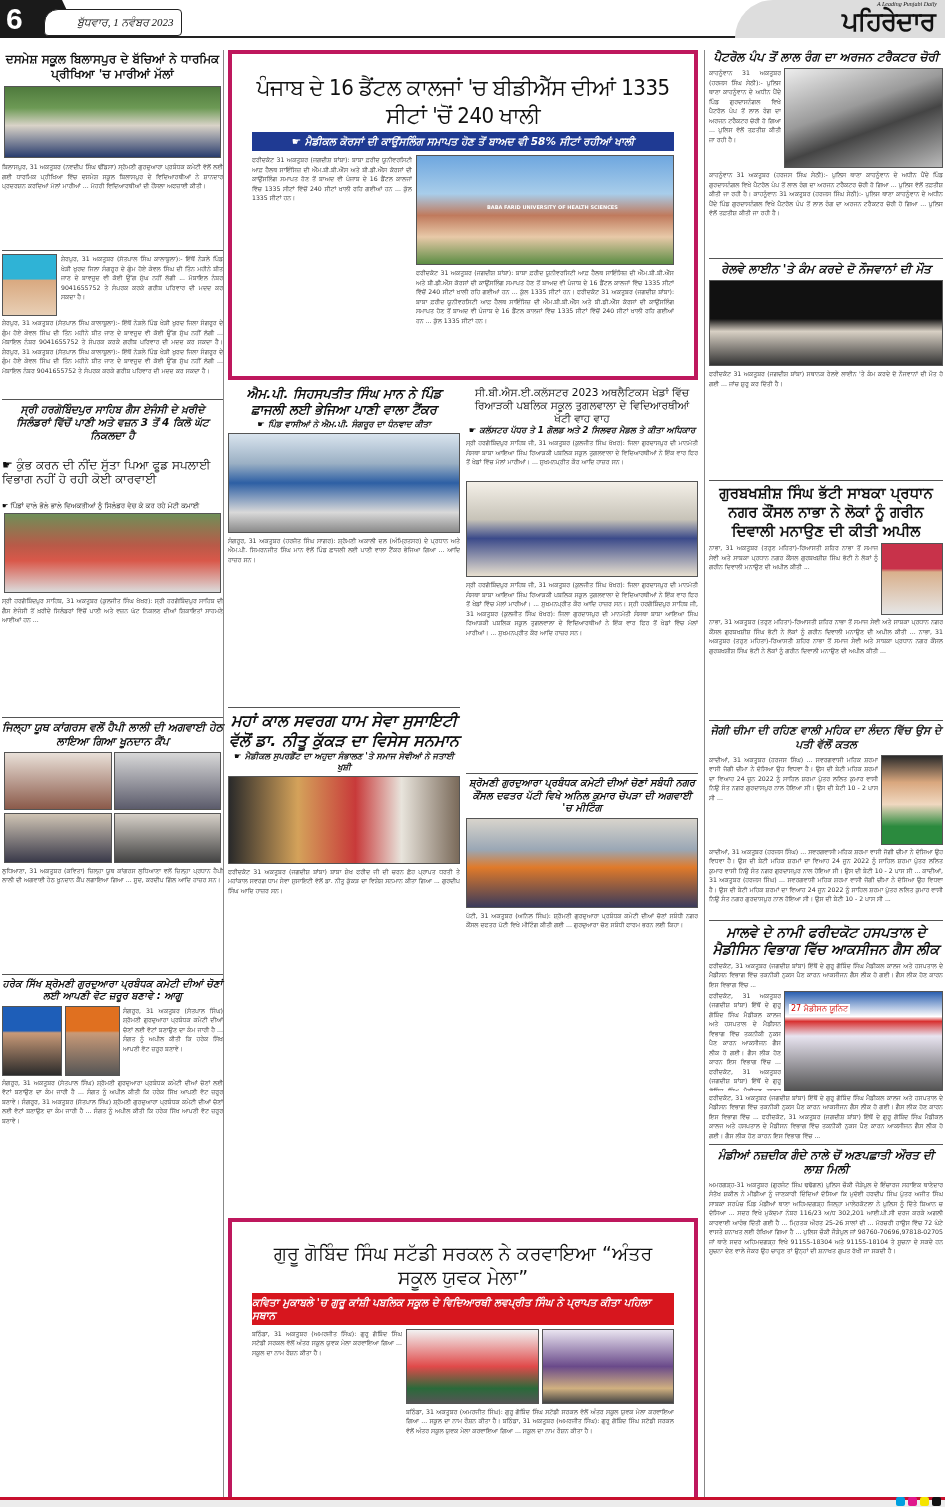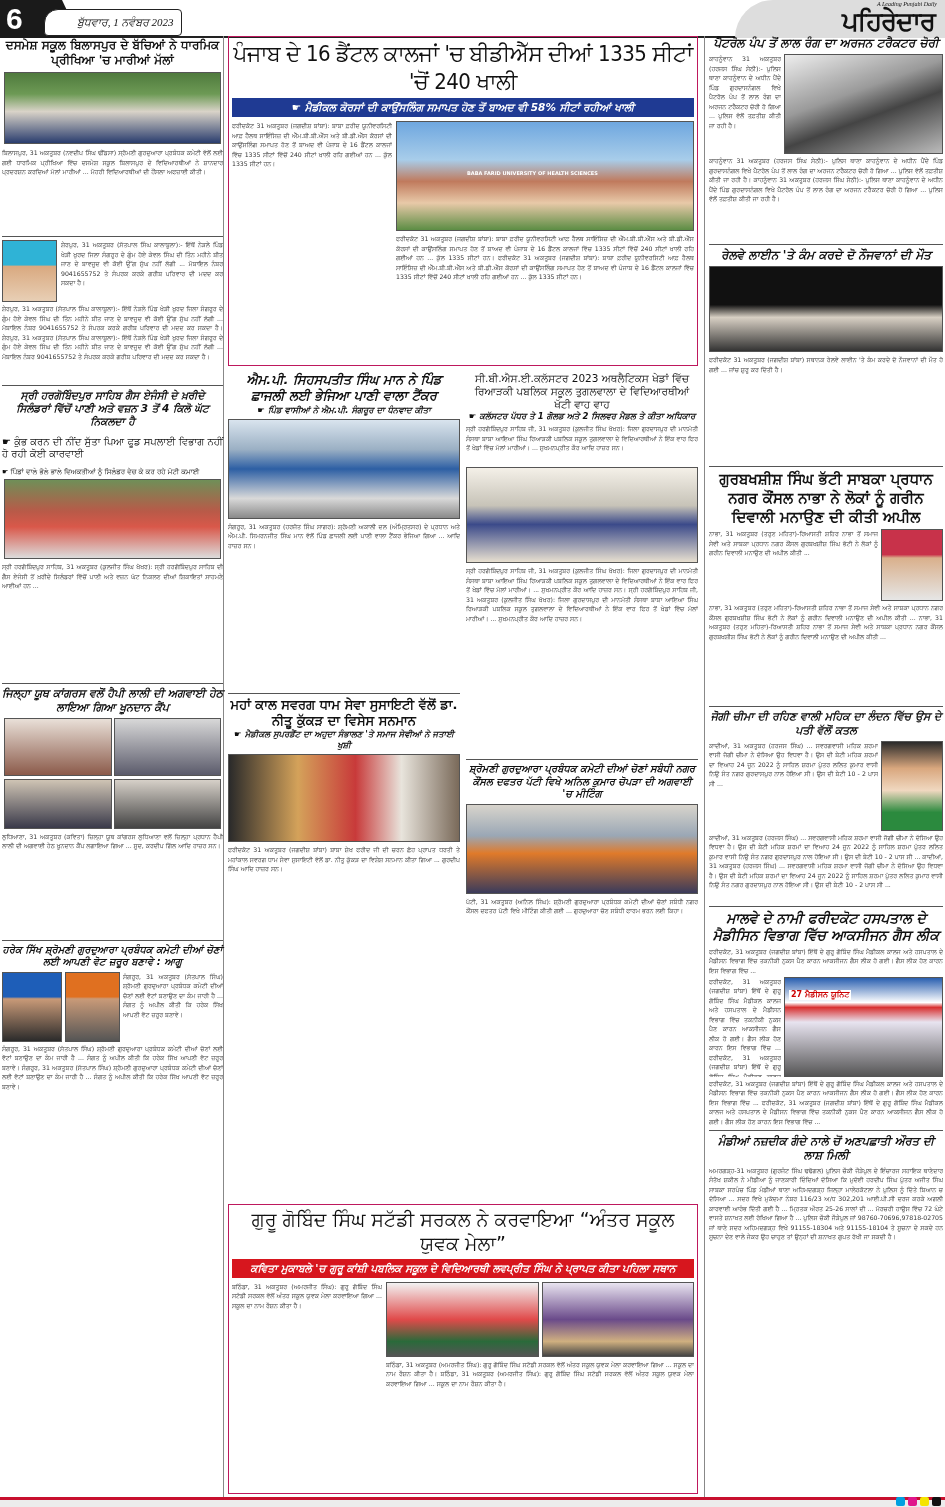--- a/index.html
+++ b/index.html
@@ -3,31 +3,31 @@
 <meta charset="utf-8">
 <style>
 *{box-sizing:border-box;margin:0;padding:0}
 body{width:945px;height:1507px;background:#fff;font-family:"DejaVu Sans",sans-serif;color:#111;position:relative;overflow:hidden}
 .masthead{position:absolute;left:0;top:0;width:945px;height:38px;border-bottom:2px solid #222}
 .pgnum{position:absolute;left:0;top:0;width:70px;height:38px;background:#1a1a1a;color:#fff;font:bold 30px "Liberation Sans",sans-serif;padding-left:6px;line-height:38px;clip-path:polygon(0 0,62px 0,80px 38px,0 38px)}
 .datebox{position:absolute;left:44px;top:9px;width:138px;height:27px;border:1.5px solid #222;border-radius:14px 4px 4px 4px;background:#fff;font:italic 11px "Liberation Serif",serif;padding:6px 0 0 32px}
 .logo-wrap{position:absolute;right:0;top:0;width:210px;height:38px;background:#ddd;border-radius:40px 0 0 0}
 .logo{position:absolute;right:10px;top:6px;font:bold 26px "DejaVu Serif",serif;letter-spacing:-1px}
 .tagline{position:absolute;right:8px;top:1px;font:italic 6px "Liberation Serif",serif}
-.col{position:absolute;top:36px;bottom:10px}
+.col{position:absolute;top:50px;bottom:10px}
 .c1{left:2px;width:222px;border-right:1px solid #888}
 .c2{left:228px;width:470px}
 .c3{left:704px;width:239px;border-left:1px solid #888}
 .hd{font-weight:bold;text-align:center;line-height:1.25;font-family:"DejaVu Sans",sans-serif}
 .body{font-size:6.2px;line-height:9.5px;color:#333;text-align:justify;overflow:hidden}
 .photo{background:linear-gradient(135deg,#8a9b7d,#c9b99a 40%,#6d7b8e);border:1px solid #555}
 .sub{font-size:8.5px;font-style:italic;text-align:center;font-weight:bold}
-.box{border:1px solid #be185d;padding:3px}
+.box{border:4px solid #be185d;padding:20px}
 .bluebar{background:#1f3a93;color:#fff;font-size:10.5px;font-style:italic;text-align:center;padding:3px 0;font-weight:bold}
-.redbar{background:#d7161e;color:#fff;font-size:10.5px;text-align:center;padding:3px 0;font-weight:bold}
+.redbar{background:#d7161e;color:#fff;font-size:10.5px;text-align:left;padding:3px 0;font-weight:bold}
 .sep{border-top:1px solid #555;margin:3px 0}
 .footer{position:absolute;left:0;right:0;bottom:0;height:10px;background:#ececec;border-top:3px solid #c8102e}
 .reg{position:absolute;bottom:1px;width:9px;height:9px;border-radius:2px}
 </style>
 </head>
 <body>
 
 <div class="masthead">
   <div class="pgnum">6</div>
   <div class="datebox">ਬੁੱਧਵਾਰ, 1 ਨਵੰਬਰ 2023</div>
@@ -47,21 +47,21 @@
   <article>
     <div style="display:flex;gap:4px;margin-top:3px">
       <div class="photo" style="width:55px;height:62px;background:linear-gradient(180deg,#2fb3d6 0,#2fb3d6 40%,#d9a980 42%,#e8cfb5 100%)"></div>
       <div class="body" style="flex:1;height:62px">ਸ਼ੇਰਪੁਰ, 31 ਅਕਤੂਬਰ (ਸੱਤਪਾਲ ਸਿੰਘ ਕਾਲਾਬੂਲਾ):- ਇੱਥੋਂ ਨੇੜਲੇ ਪਿੰਡ ਖੇੜੀ ਖੁਰਦ ਜਿਲਾ ਸੰਗਰੂਰ ਦੇ ਗੁੰਮ ਹੋਏ ਕੇਵਲ ਸਿੰਘ ਦੀ ਤਿੰਨ ਮਹੀਨੇ ਬੀਤ ਜਾਣ ਦੇ ਬਾਵਜੂਦ ਵੀ ਕੋਈ ਉੱਗ ਸੁੱਘ ਨਹੀਂ ਲੱਗੀ ... ਮੋਬਾਇਲ ਨੰਬਰ 9041655752 ਤੇ ਸੰਪਰਕ ਕਰਕੇ ਗਰੀਬ ਪਰਿਵਾਰ ਦੀ ਮਦਦ ਕਰ ਸਕਦਾ ਹੈ।</div>
     </div>
     <div class="body" style="height:78px;margin-top:2px">ਸ਼ੇਰਪੁਰ, 31 ਅਕਤੂਬਰ (ਸੱਤਪਾਲ ਸਿੰਘ ਕਾਲਾਬੂਲਾ):- ਇੱਥੋਂ ਨੇੜਲੇ ਪਿੰਡ ਖੇੜੀ ਖੁਰਦ ਜਿਲਾ ਸੰਗਰੂਰ ਦੇ ਗੁੰਮ ਹੋਏ ਕੇਵਲ ਸਿੰਘ ਦੀ ਤਿੰਨ ਮਹੀਨੇ ਬੀਤ ਜਾਣ ਦੇ ਬਾਵਜੂਦ ਵੀ ਕੋਈ ਉੱਗ ਸੁੱਘ ਨਹੀਂ ਲੱਗੀ ... ਮੋਬਾਇਲ ਨੰਬਰ 9041655752 ਤੇ ਸੰਪਰਕ ਕਰਕੇ ਗਰੀਬ ਪਰਿਵਾਰ ਦੀ ਮਦਦ ਕਰ ਸਕਦਾ ਹੈ। ਸ਼ੇਰਪੁਰ, 31 ਅਕਤੂਬਰ (ਸੱਤਪਾਲ ਸਿੰਘ ਕਾਲਾਬੂਲਾ):- ਇੱਥੋਂ ਨੇੜਲੇ ਪਿੰਡ ਖੇੜੀ ਖੁਰਦ ਜਿਲਾ ਸੰਗਰੂਰ ਦੇ ਗੁੰਮ ਹੋਏ ਕੇਵਲ ਸਿੰਘ ਦੀ ਤਿੰਨ ਮਹੀਨੇ ਬੀਤ ਜਾਣ ਦੇ ਬਾਵਜੂਦ ਵੀ ਕੋਈ ਉੱਗ ਸੁੱਘ ਨਹੀਂ ਲੱਗੀ ... ਮੋਬਾਇਲ ਨੰਬਰ 9041655752 ਤੇ ਸੰਪਰਕ ਕਰਕੇ ਗਰੀਬ ਪਰਿਵਾਰ ਦੀ ਮਦਦ ਕਰ ਸਕਦਾ ਹੈ।</div>
   </article>
   <div class="sep"></div>
   <article>
     <div class="hd" style="font-size:10.5px;font-style:italic">ਸ੍ਰੀ ਹਰਗੋਬਿੰਦਪੁਰ ਸਾਹਿਬ ਗੈਸ ਏਜੰਸੀ ਦੇ ਖ਼ਰੀਦੇ ਸਿਲੰਡਰਾਂ ਵਿੱਚੋਂ ਪਾਣੀ ਅਤੇ ਵਜ਼ਨ 3 ਤੋਂ 4 ਕਿਲੋ ਘੱਟ ਨਿਕਲਦਾ ਹੈ</div>
-    <div style="font-size:10px;margin:8px 0">☛ <span>ਕੁੰਭ ਕਰਨ ਦੀ ਨੀਂਦ ਸੁੱਤਾ ਪਿਆ ਫੂਡ ਸਪਲਾਈ ਵਿਭਾਗ ਨਹੀਂ ਹੋ ਰਹੀ ਕੋਈ ਕਾਰਵਾਈ</span></div>
+    <div style="font-size:12px;margin:16px 0">☛ <span>ਕੁੰਭ ਕਰਨ ਦੀ ਨੀਂਦ ਸੁੱਤਾ ਪਿਆ ਫੂਡ ਸਪਲਾਈ ਵਿਭਾਗ ਨਹੀਂ ਹੋ ਰਹੀ ਕੋਈ ਕਾਰਵਾਈ</span></div>
     <div style="font-size:7px;margin:2px 0">☛ <span>ਪਿੰਡਾਂ ਵਾਲੇ ਭੋਲੇ ਭਾਲੇ ਵਿਅਕਤੀਆਂ ਨੂੰ ਸਿਲੰਡਰ ਵੇਚ ਕੇ ਕਰ ਰਹੇ ਮੋਟੀ ਕਮਾਈ</span></div>
     <div class="photo" style="height:80px;margin:3px 2px;background:linear-gradient(180deg,#6f8f58 0,#b85a48 40%,#d9584a 60%,#dcdcdc 100%)"></div>
     <div class="body" style="height:118px">ਸ੍ਰੀ ਹਰਗੋਬਿੰਦਪੁਰ ਸਾਹਿਬ, 31 ਅਕਤੂਬਰ (ਕੁਲਜੀਤ ਸਿੰਘ ਖੋਖਰ): ਸ੍ਰੀ ਹਰਗੋਬਿੰਦਪੁਰ ਸਾਹਿਬ ਦੀ ਗੈਸ ਏਜੰਸੀ ਤੋਂ ਖ਼ਰੀਦੇ ਸਿਲੰਡਰਾਂ ਵਿੱਚੋਂ ਪਾਣੀ ਅਤੇ ਵਜ਼ਨ ਘੱਟ ਨਿਕਲਣ ਦੀਆਂ ਸ਼ਿਕਾਇਤਾਂ ਸਾਹਮਣੇ ਆਈਆਂ ਹਨ ...</div>
   </article>
   <div class="sep"></div>
   <article>
     <div class="hd" style="font-size:11px;font-style:italic">ਜਿਲ੍ਹਾ ਯੂਥ ਕਾਂਗਰਸ ਵਲੋਂ ਹੈਪੀ ਲਾਲੀ ਦੀ ਅਗਵਾਈ ਹੇਠ ਲਾਇਆ ਗਿਆ ਖੂਨਦਾਨ ਕੈਂਪ</div>
     <div style="display:flex;gap:2px;margin:3px 2px">
       <div class="photo" style="flex:1;height:58px;background:linear-gradient(180deg,#e9e0d8,#8b5a4a)"></div>
       <div class="photo" style="flex:1;height:58px;background:linear-gradient(180deg,#d8d8d8,#5b5b6b)"></div>
@@ -102,21 +102,21 @@
   <div style="display:flex;gap:6px;margin-top:6px">
     <div style="width:232px">
       <article>
         <div class="hd" style="font-size:13px;font-style:italic">ਐਮ.ਪੀ. ਸਿਹਸਪਤੀਤ ਸਿੰਘ ਮਾਨ ਨੇ ਪਿੰਡ ਛਾਜਲੀ ਲਈ ਭੇਜਿਆ ਪਾਣੀ ਵਾਲਾ ਟੈਂਕਰ</div>
         <div class="sub">☛ <span>ਪਿੰਡ ਵਾਸੀਆਂ ਨੇ ਐਮ.ਪੀ. ਸੰਗਰੂਰ ਦਾ ਧੰਨਵਾਦ ਕੀਤਾ</span></div>
         <div class="photo" style="height:100px;margin:3px 0;background:linear-gradient(180deg,#d9e4ee 0,#9bb0c4 30%,#2d5fa4 50%,#d9d9d9 80%,#8a8a8a 100%)"></div>
         <div class="body" style="height:168px">ਸੰਗਰੂਰ, 31 ਅਕਤੂਬਰ (ਹਰਜੋਤ ਸਿੰਘ ਸਾਗਰ): ਸ਼੍ਰੋਮਣੀ ਅਕਾਲੀ ਦਲ (ਅੰਮ੍ਰਿਤਸਰ) ਦੇ ਪ੍ਰਧਾਨ ਅਤੇ ਐਮ.ਪੀ. ਸਿਮਰਨਜੀਤ ਸਿੰਘ ਮਾਨ ਵੱਲੋਂ ਪਿੰਡ ਛਾਜਲੀ ਲਈ ਪਾਣੀ ਵਾਲਾ ਟੈਂਕਰ ਭੇਜਿਆ ਗਿਆ ... ਆਦਿ ਹਾਜ਼ਰ ਸਨ।</div>
       </article>
       <div class="sep"></div>
       <article>
-        <div class="hd" style="font-size:13px;">ਮਹਾਂ ਕਾਲ ਸਵਰਗ ਧਾਮ ਸੇਵਾ ਸੁਸਾਇਟੀ ਵੱਲੋਂ ਡਾ. ਨੀਤੂ ਕੁੱਕੜ ਦਾ ਵਿਸੇਸ ਸਨਮਾਨ</div>
+        <div class="hd" style="font-size:16px;font-style:italic">ਮਹਾਂ ਕਾਲ ਸਵਰਗ ਧਾਮ ਸੇਵਾ ਸੁਸਾਇਟੀ ਵੱਲੋਂ ਡਾ. ਨੀਤੂ ਕੁੱਕੜ ਦਾ ਵਿਸੇਸ ਸਨਮਾਨ</div>
         <div class="sub">☛ <span>ਮੈਡੀਕਲ ਸੁਪਰਡੈਂਟ ਦਾ ਅਹੁਦਾ ਸੰਭਾਲਣ 'ਤੇ ਸਮਾਜ ਸੇਵੀਆਂ ਨੇ ਜਤਾਈ ਖੁਸ਼ੀ</span></div>
         <div class="photo" style="height:88px;margin:3px 0;background:linear-gradient(90deg,#2a2a2a 0,#d4a25a 30%,#c83a3a 55%,#e8e4dc 75%,#7a6a5a 100%)"></div>
         <div class="body" style="height:255px">ਫਰੀਦਕੋਟ 31 ਅਕਤੂਬਰ (ਜਗਦੀਸ਼ ਬਾਂਬਾ) ਬਾਬਾ ਸ਼ੇਖ ਫਰੀਦ ਜੀ ਦੀ ਚਰਨ ਛੋਹ ਪ੍ਰਾਪਤ ਧਰਤੀ ਤੇ ਮਹਾਂਕਾਲ ਸਵਰਗ ਧਾਮ ਸੇਵਾ ਸੁਸਾਇਟੀ ਵੱਲੋਂ ਡਾ. ਨੀਤੂ ਕੁੱਕੜ ਦਾ ਵਿਸ਼ੇਸ਼ ਸਨਮਾਨ ਕੀਤਾ ਗਿਆ ... ਗੁਰਦੀਪ ਸਿੰਘ ਆਦਿ ਹਾਜ਼ਰ ਸਨ।</div>
       </article>
     </div>
     <div style="flex:1">
       <article>
         <div class="hd" style="font-size:10.5px;font-weight:normal">ਸੀ.ਬੀ.ਐਸ.ਈ.ਕਲੱਸਟਰ 2023 ਅਥਲੈਟਿਕਸ ਖੇਡਾਂ ਵਿੱਚ ਰਿਆੜਕੀ ਪਬਲਿਕ ਸਕੂਲ ਤੁਗਲਵਾਲਾ ਦੇ ਵਿਦਿਆਰਥੀਆਂ ਖੱਟੀ ਵਾਹ ਵਾਹ</div>
         <div class="sub">☛ <span>ਕਲੱਸਟਰ ਪੱਧਰ ਤੇ 1 ਗੋਲਡ ਅਤੇ 2 ਸਿਲਵਰ ਮੈਡਲ ਤੇ ਕੀਤਾ ਅਧਿਕਾਰ</span></div>
         <div class="body" style="height:40px;margin-top:2px">ਸ੍ਰੀ ਹਰਗੋਬਿੰਦਪੁਰ ਸਾਹਿਬ ਜੀ, 31 ਅਕਤੂਬਰ (ਕੁਲਜੀਤ ਸਿੰਘ ਖੋਖਰ): ਜਿਲਾ ਗੁਰਦਾਸਪੁਰ ਦੀ ਮਾਨਮੱਤੀ ਸੰਸਥਾ ਬਾਬਾ ਆਇਆ ਸਿੰਘ ਰਿਆੜਕੀ ਪਬਲਿਕ ਸਕੂਲ ਤੁਗਲਵਾਲਾ ਦੇ ਵਿਦਿਆਰਥੀਆਂ ਨੇ ਇੱਕ ਵਾਰ ਫਿਰ ਤੋਂ ਖੇਡਾਂ ਵਿੱਚ ਮੱਲਾਂ ਮਾਰੀਆਂ। ... ਸੁਖਮਨਪ੍ਰੀਤ ਕੌਰ ਆਦਿ ਹਾਜ਼ਰ ਸਨ।</div>
@@ -181,21 +181,21 @@
     </div>
     <div class="body" style="height:70px;margin-top:2px">ਕਾਦੀਆਂ, 31 ਅਕਤੂਬਰ (ਹਰਜਸ ਸਿੰਘ) ... ਸਵਰਗਵਾਸੀ ਮਹਿਕ ਸ਼ਰਮਾ ਵਾਸੀ ਜੋਗੀ ਚੀਮਾ ਨੇ ਦੱਸਿਆ ਉਹ ਵਿਧਵਾ ਹੈ। ਉਸ ਦੀ ਬੇਟੀ ਮਹਿਕ ਸ਼ਰਮਾਂ ਦਾ ਵਿਆਹ 24 ਜੂਨ 2022 ਨੂੰ ਸਾਹਿਲ ਸ਼ਰਮਾ ਪੁੱਤਰ ਲਲਿਤ ਕੁਮਾਰ ਵਾਸੀ ਨਿਊ ਸੰਤ ਨਗਰ ਗੁਰਦਾਸਪੁਰ ਨਾਲ ਹੋਇਆ ਸੀ। ਉਸ ਦੀ ਬੇਟੀ 10 - 2 ਪਾਸ ਸੀ ... ਕਾਦੀਆਂ, 31 ਅਕਤੂਬਰ (ਹਰਜਸ ਸਿੰਘ) ... ਸਵਰਗਵਾਸੀ ਮਹਿਕ ਸ਼ਰਮਾ ਵਾਸੀ ਜੋਗੀ ਚੀਮਾ ਨੇ ਦੱਸਿਆ ਉਹ ਵਿਧਵਾ ਹੈ। ਉਸ ਦੀ ਬੇਟੀ ਮਹਿਕ ਸ਼ਰਮਾਂ ਦਾ ਵਿਆਹ 24 ਜੂਨ 2022 ਨੂੰ ਸਾਹਿਲ ਸ਼ਰਮਾ ਪੁੱਤਰ ਲਲਿਤ ਕੁਮਾਰ ਵਾਸੀ ਨਿਊ ਸੰਤ ਨਗਰ ਗੁਰਦਾਸਪੁਰ ਨਾਲ ਹੋਇਆ ਸੀ। ਉਸ ਦੀ ਬੇਟੀ 10 - 2 ਪਾਸ ਸੀ ...</div>
   </article>
   <div class="sep"></div>
   <article>
     <div class="hd" style="font-size:14px;font-style:italic">ਮਾਲਵੇ ਦੇ ਨਾਮੀ ਫਰੀਦਕੋਟ ਹਸਪਤਾਲ ਦੇ ਮੈਡੀਸਿਨ ਵਿਭਾਗ ਵਿੱਚ ਆਕਸੀਜਨ ਗੈਸ ਲੀਕ</div>
     <div class="body" style="height:30px;margin-top:2px">ਫਰੀਦਕੋਟ, 31 ਅਕਤੂਬਰ (ਜਗਦੀਸ਼ ਬਾਂਬਾ) ਇੱਥੋਂ ਦੇ ਗੁਰੂ ਗੋਬਿੰਦ ਸਿੰਘ ਮੈਡੀਕਲ ਕਾਲਜ ਅਤੇ ਹਸਪਤਾਲ ਦੇ ਮੈਡੀਸਨ ਵਿਭਾਗ ਵਿੱਚ ਤਕਨੀਕੀ ਨੁਕਸ ਪੈਣ ਕਾਰਨ ਆਕਸੀਜਨ ਗੈਸ ਲੀਕ ਹੋ ਗਈ। ਗੈਸ ਲੀਕ ਹੋਣ ਕਾਰਨ ਇਸ ਵਿਭਾਗ ਵਿੱਚ ...</div>
     <div style="display:flex;gap:3px">
       <div class="body" style="width:72px;height:100px">ਫਰੀਦਕੋਟ, 31 ਅਕਤੂਬਰ (ਜਗਦੀਸ਼ ਬਾਂਬਾ) ਇੱਥੋਂ ਦੇ ਗੁਰੂ ਗੋਬਿੰਦ ਸਿੰਘ ਮੈਡੀਕਲ ਕਾਲਜ ਅਤੇ ਹਸਪਤਾਲ ਦੇ ਮੈਡੀਸਨ ਵਿਭਾਗ ਵਿੱਚ ਤਕਨੀਕੀ ਨੁਕਸ ਪੈਣ ਕਾਰਨ ਆਕਸੀਜਨ ਗੈਸ ਲੀਕ ਹੋ ਗਈ। ਗੈਸ ਲੀਕ ਹੋਣ ਕਾਰਨ ਇਸ ਵਿਭਾਗ ਵਿੱਚ ... ਫਰੀਦਕੋਟ, 31 ਅਕਤੂਬਰ (ਜਗਦੀਸ਼ ਬਾਂਬਾ) ਇੱਥੋਂ ਦੇ ਗੁਰੂ ਗੋਬਿੰਦ ਸਿੰਘ ਮੈਡੀਕਲ ਕਾਲਜ ਅਤੇ ਹਸਪਤਾਲ ਦੇ ਮੈਡੀਸਨ ਵਿਭਾਗ ਵਿੱਚ ਤਕਨੀਕੀ ਨੁਕਸ ਪੈਣ ਕਾਰਨ ਆਕਸੀਜਨ ਗੈਸ ਲੀਕ ਹੋ ਗਈ। ਗੈਸ ਲੀਕ ਹੋਣ ਕਾਰਨ ਇਸ ਵਿਭਾਗ ਵਿੱਚ ...</div>
       <div class="photo" style="flex:1;height:100px;background:linear-gradient(180deg,#2a5fb0 0,#fff 25%,#d83030 30%,#e8e4f0 45%,#555 100%);position:relative">
-        <div style="position:absolute;left:4px;top:12px;font-size:8px;font-weight:bold;color:#c00;background:#fff;padding:0 2px">27 ਮੈਡੀਸਨ ਯੂਨਿਟ</div>
+        <div style="position:absolute;left:4px;top:12px;font-size:8px;font-weight:normal;color:#c00;background:#fff;padding:0 2px">27 ਮੈਡੀਸਨ ਯੂਨਿਟ</div>
       </div>
     </div>
     <div class="body" style="height:48px;margin-top:2px">ਫਰੀਦਕੋਟ, 31 ਅਕਤੂਬਰ (ਜਗਦੀਸ਼ ਬਾਂਬਾ) ਇੱਥੋਂ ਦੇ ਗੁਰੂ ਗੋਬਿੰਦ ਸਿੰਘ ਮੈਡੀਕਲ ਕਾਲਜ ਅਤੇ ਹਸਪਤਾਲ ਦੇ ਮੈਡੀਸਨ ਵਿਭਾਗ ਵਿੱਚ ਤਕਨੀਕੀ ਨੁਕਸ ਪੈਣ ਕਾਰਨ ਆਕਸੀਜਨ ਗੈਸ ਲੀਕ ਹੋ ਗਈ। ਗੈਸ ਲੀਕ ਹੋਣ ਕਾਰਨ ਇਸ ਵਿਭਾਗ ਵਿੱਚ ... ਫਰੀਦਕੋਟ, 31 ਅਕਤੂਬਰ (ਜਗਦੀਸ਼ ਬਾਂਬਾ) ਇੱਥੋਂ ਦੇ ਗੁਰੂ ਗੋਬਿੰਦ ਸਿੰਘ ਮੈਡੀਕਲ ਕਾਲਜ ਅਤੇ ਹਸਪਤਾਲ ਦੇ ਮੈਡੀਸਨ ਵਿਭਾਗ ਵਿੱਚ ਤਕਨੀਕੀ ਨੁਕਸ ਪੈਣ ਕਾਰਨ ਆਕਸੀਜਨ ਗੈਸ ਲੀਕ ਹੋ ਗਈ। ਗੈਸ ਲੀਕ ਹੋਣ ਕਾਰਨ ਇਸ ਵਿਭਾਗ ਵਿੱਚ ...</div>
   </article>
   <div class="sep"></div>
   <article>
     <div class="hd" style="font-size:11.5px;font-style:italic">ਮੰਡੀਆਂ ਨਜ਼ਦੀਕ ਗੰਦੇ ਨਾਲੇ ਚੋਂ ਅਣਪਛਾਤੀ ਔਰਤ ਦੀ ਲਾਸ਼ ਮਿਲੀ</div>
     <div class="body" style="height:190px;margin-top:3px">ਅਮਰਗੜ੍ਹ-31 ਅਕਤੂਬਰ (ਗੁਰਜੰਟ ਸਿੰਘ ਢਢੋਗਲ) ਪੁਲਿਸ ਚੌਕੀ ਜੌੜੇਪੁਲ ਦੇ ਇੰਚਾਰਜ ਸਹਾਇਕ ਥਾਣੇਦਾਰ ਸੰਤੋਖ ਸ਼ਕੀਲ ਨੇ ਮੀਡੀਆ ਨੂੰ ਜਾਣਕਾਰੀ ਦਿੰਦਿਆਂ ਦੱਸਿਆ ਕਿ ਮੁਦੱਈ ਹਰਦੀਪ ਸਿੰਘ ਪੁੱਤਰ ਅਜੀਤ ਸਿੰਘ ਸਾਬਕਾ ਸਰਪੰਚ ਪਿੰਡ ਮੰਡੀਆਂ ਥਾਣਾ ਅਹਿਮਦਗੜ੍ਹ ਜਿਲ੍ਹਾ ਮਾਲੇਰਕੋਟਲਾ ਨੇ ਪੁਲਿਸ ਨੂੰ ਦਿੱਤੇ ਬਿਆਨ ਚ ਦੱਸਿਆ ... ਸਦਰ ਵਿਖੇ ਮੁਕੱਦਮਾ ਨੰਬਰ 116/23 ਅ/ਧ 302,201 ਆਈ.ਪੀ.ਸੀ ਦਰਜ ਕਰਕੇ ਅਗਲੀ ਕਾਰਵਾਈ ਆਰੰਭ ਦਿੱਤੀ ਗਈ ਹੈ ... ਮ੍ਰਿਤਕ ਔਰਤ 25-26 ਸਾਲਾਂ ਦੀ ... ਮੋਰਚਰੀ ਹਾਊਸ ਵਿੱਚ 72 ਘੰਟੇ ਵਾਸਤੇ ਸ਼ਨਾਖਤ ਲਈ ਰੱਖਿਆ ਗਿਆ ਹੈ ... ਪੁਲਿਸ ਚੌਕੀ ਜੌੜੇਪੁਲ ਜਾਂ 98760-70696,97818-02705 ਜਾਂ ਥਾਣੇ ਸਦਰ ਅਹਿਮਦਗੜ੍ਹ ਵਿਖੇ 91155-18304 ਅਤੇ 91155-18104 ਤੇ ਸੂਚਨਾ ਦੇ ਸਕਦੇ ਹਨ ਸੂਚਨਾ ਦੇਣ ਵਾਲੇ ਜੇਕਰ ਉਹ ਚਾਹੁਣ ਤਾਂ ਉਨ੍ਹਾਂ ਦੀ ਸ਼ਨਾਖਤ ਗੁਪਤ ਰੱਖੀ ਜਾ ਸਕਦੀ ਹੈ।</div>
   </article>
 </div>

